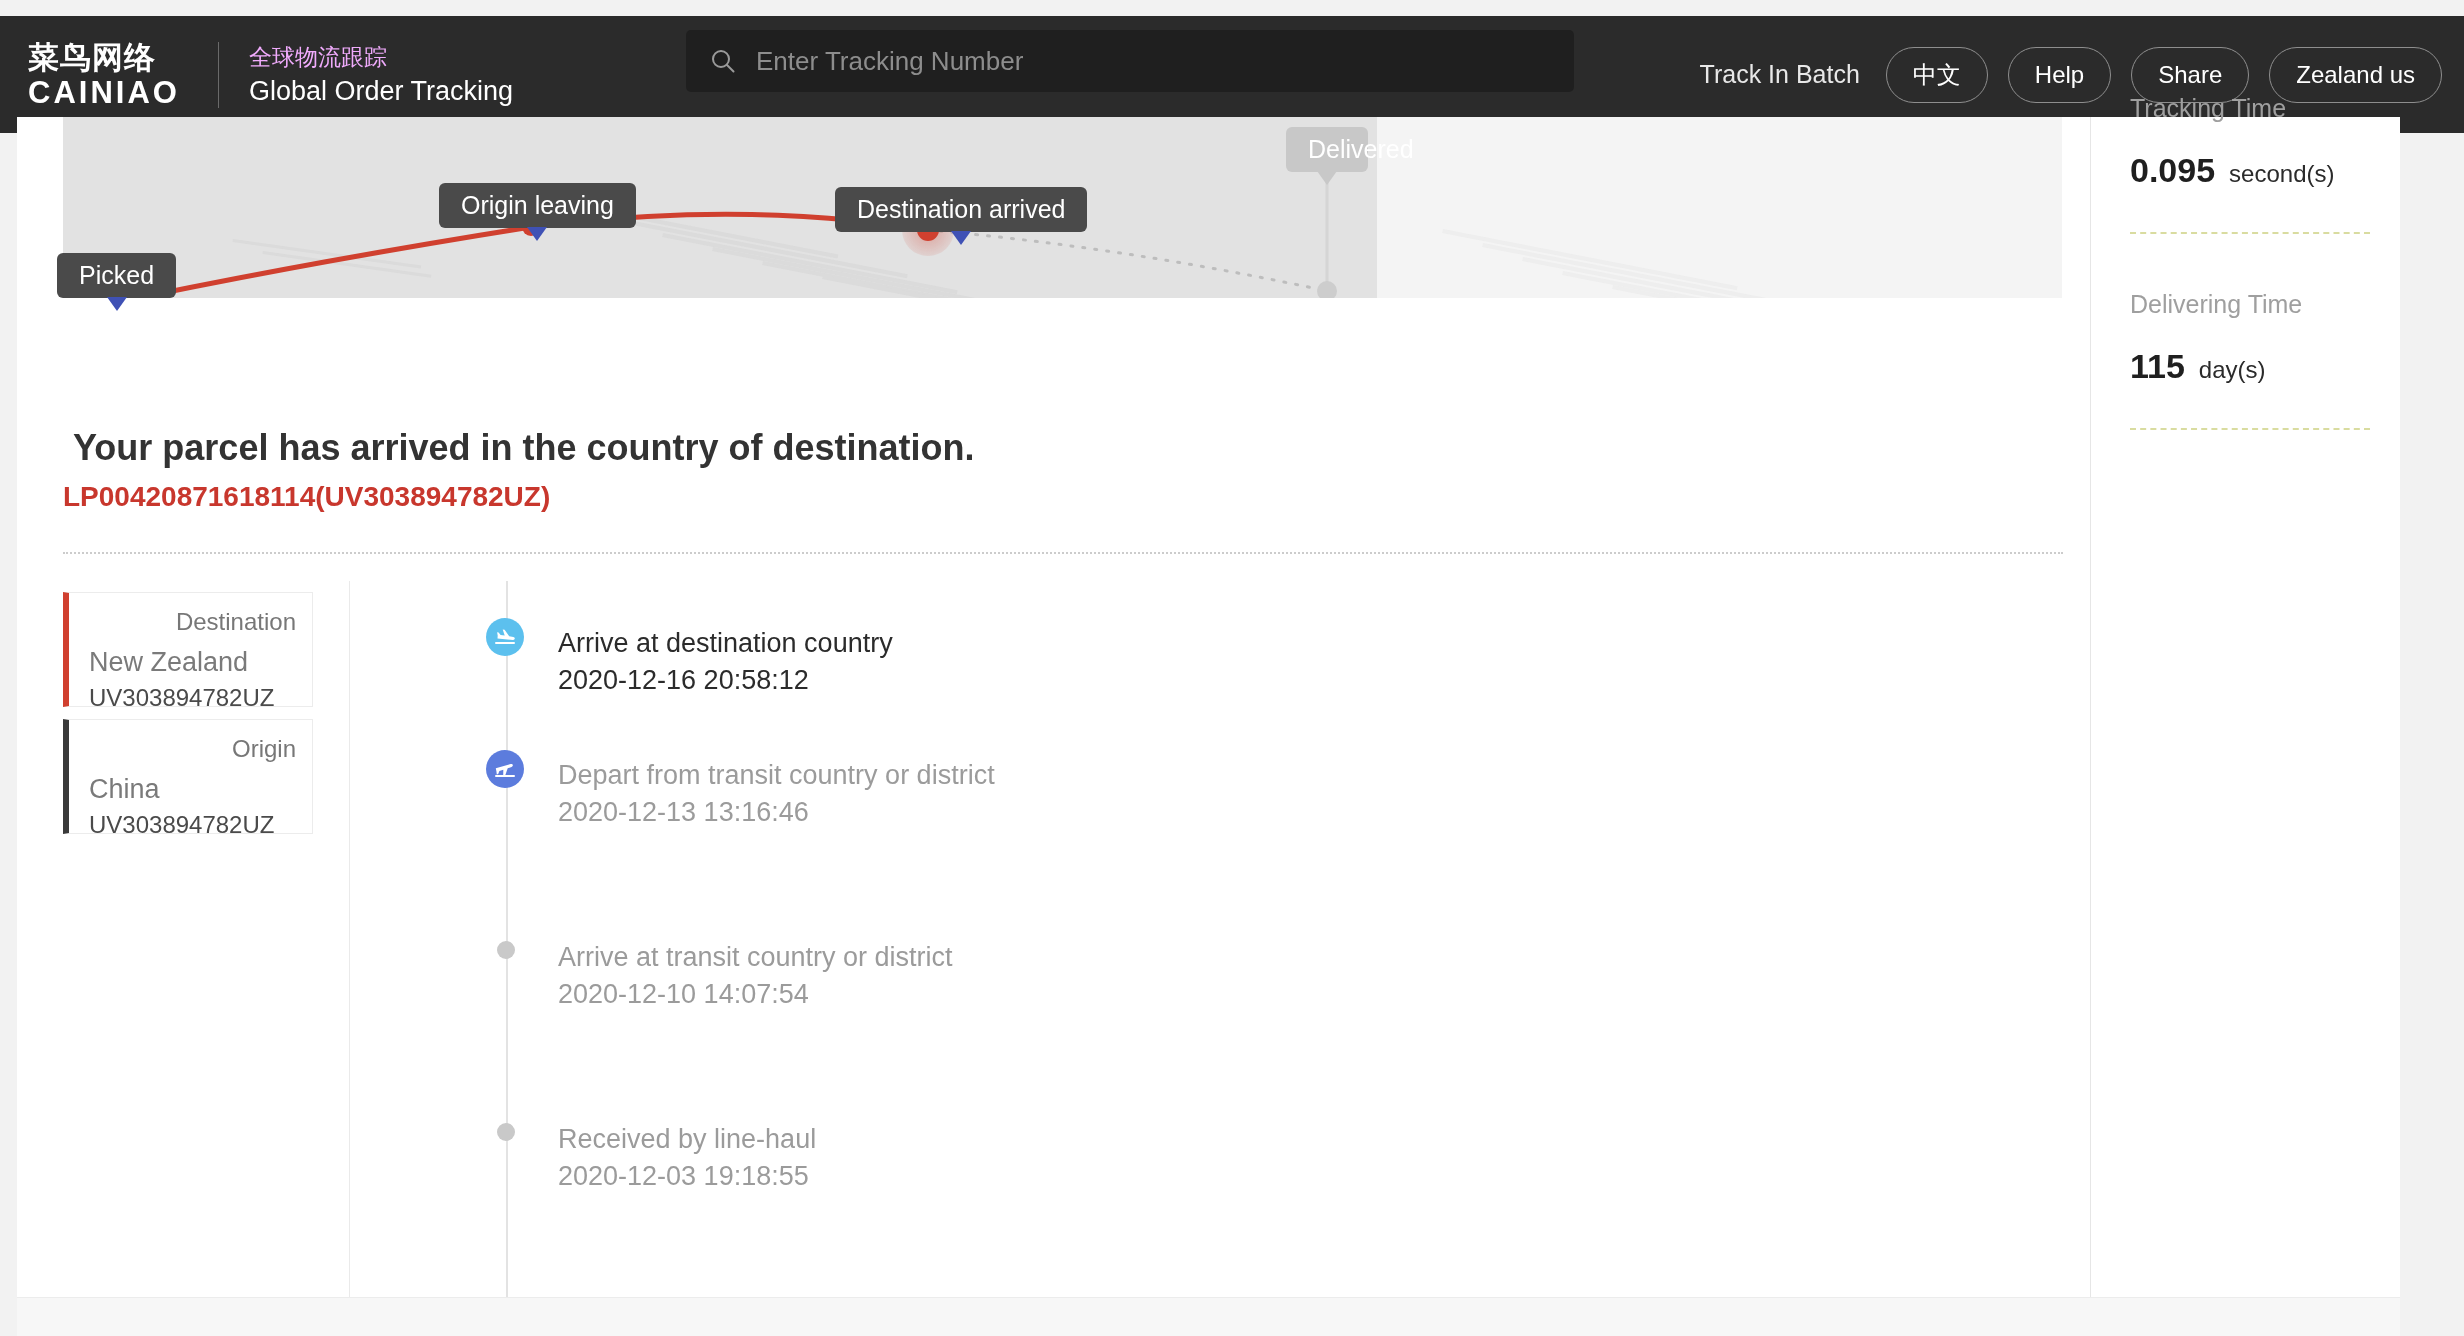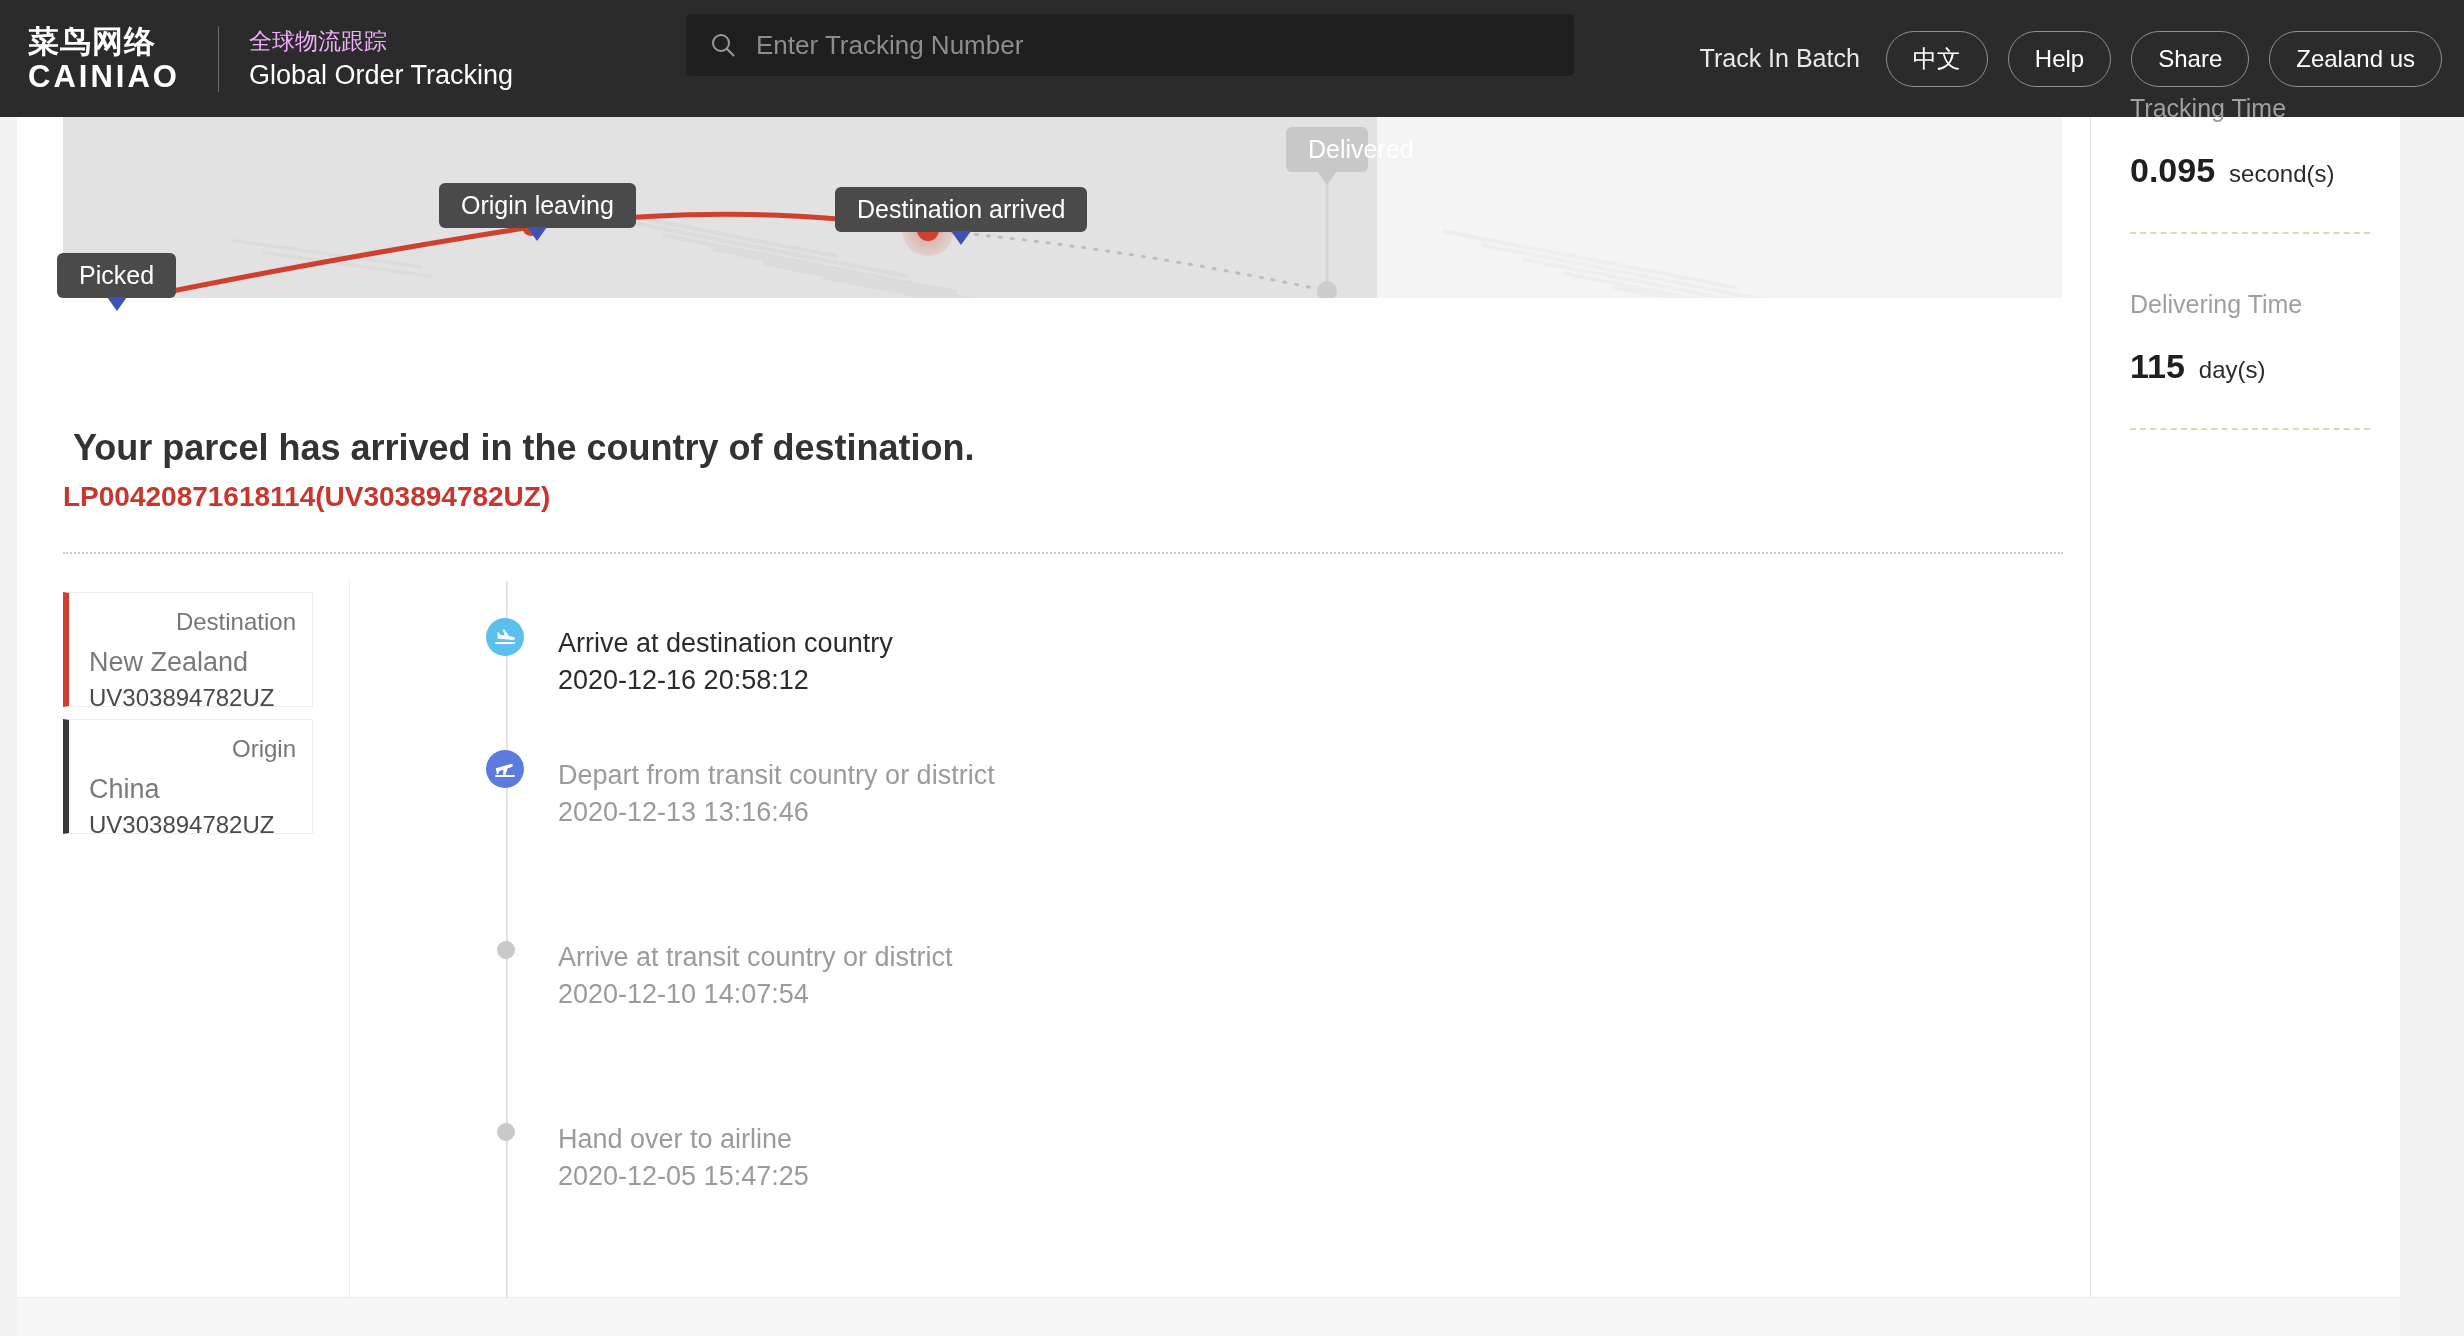--- a/index.html
+++ b/index.html
@@ -5,21 +5,21 @@
   * { box-sizing: border-box; margin: 0; padding: 0; }
   html, body {
     width: 2464px; height: 1336px;
     font-family: "Liberation Sans", sans-serif;
     background: #f2f2f2;
     overflow: hidden;
   }
 
   
   .header {
-    position: absolute; top: 0; left: 0;
+    position: absolute; top: 16px; left: 0;
     width: 2464px; height: 117px;
     background: #2b2b2b;
     display: flex; align-items: center;
   }
   .brand { display: flex; align-items: center; margin-left: 28px; }
   .logo-block { width: 172px; color: #ffffff; }
   .logo-cn {
     font-size: 31px; font-weight: bold; letter-spacing: 1px;
     line-height: 36px; color: #fff;
   }
@@ -344,27 +344,20 @@
     </div>
 
     <div class="tl-item" style="height:182px;">
       <div class="tl-dot" style="left:-25px;"></div>
       <div class="tl-text">
         <div class="tl-title">Arrive at transit country or district</div>
         <div class="tl-time">2020-12-10 14:07:54</div>
       </div>
     </div>
 
-    <div class="tl-item" style="height:182px;">
-      <div class="tl-dot" style="left:-25px;"></div>
-      <div class="tl-text">
-        <div class="tl-title">Hand over to airline</div>
-        <div class="tl-time">2020-12-05 15:47:25</div>
-      </div>
-    </div>
 
     <div class="tl-item" style="height:150px;">
       <div class="tl-dot" style="left:-25px;"></div>
       <div class="tl-text">
         <div class="tl-title">Received by line-haul</div>
         <div class="tl-time">2020-12-03 19:18:55</div>
       </div>
     </div>
 
   </div>

